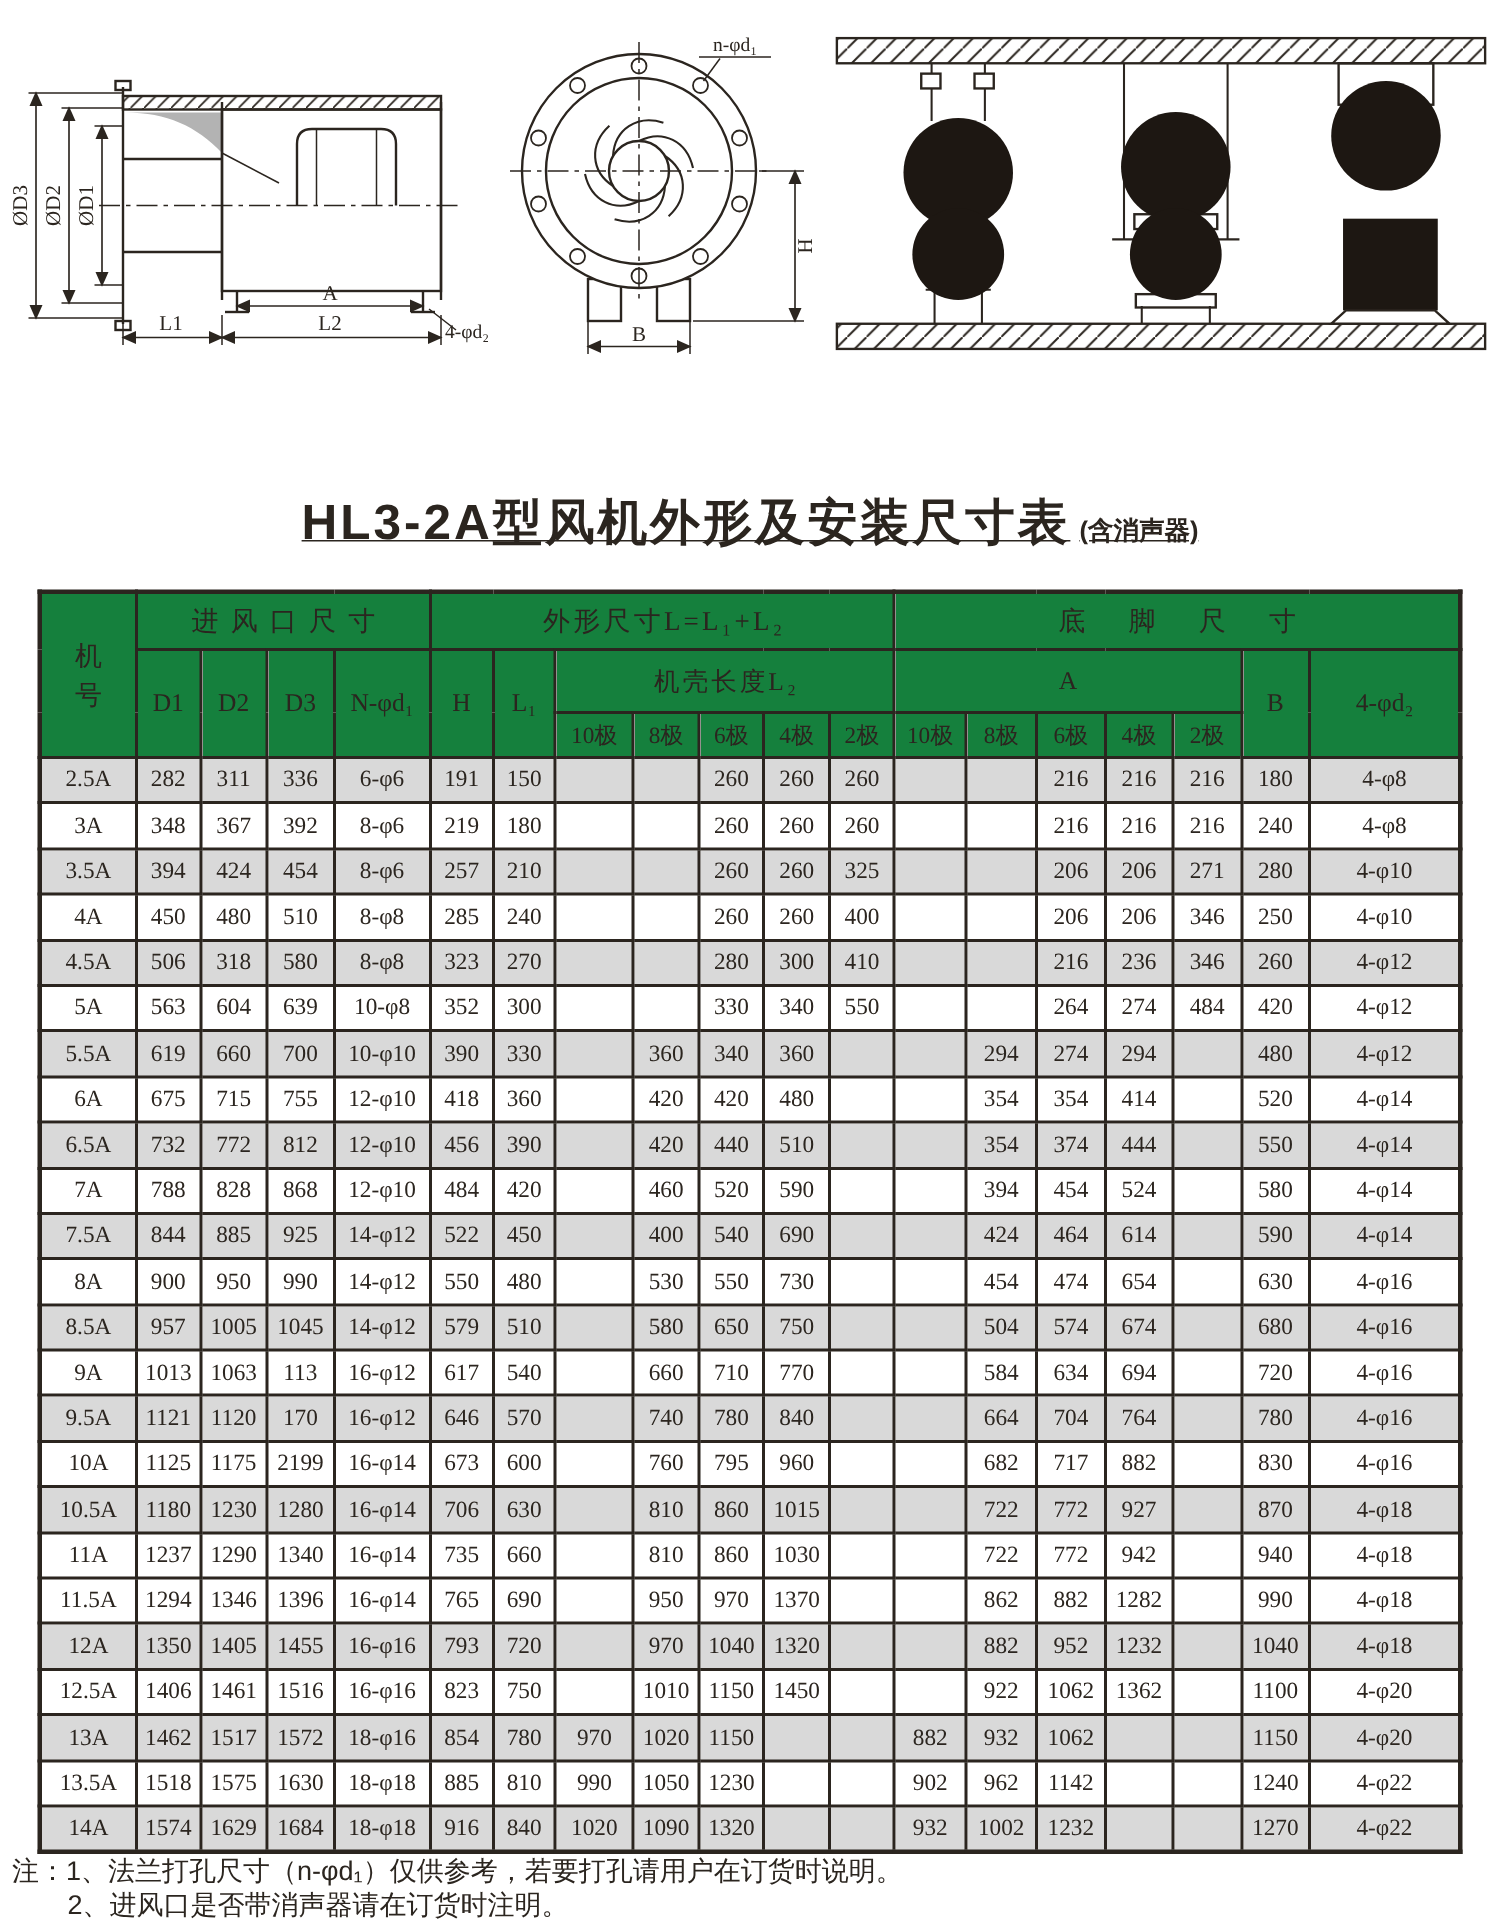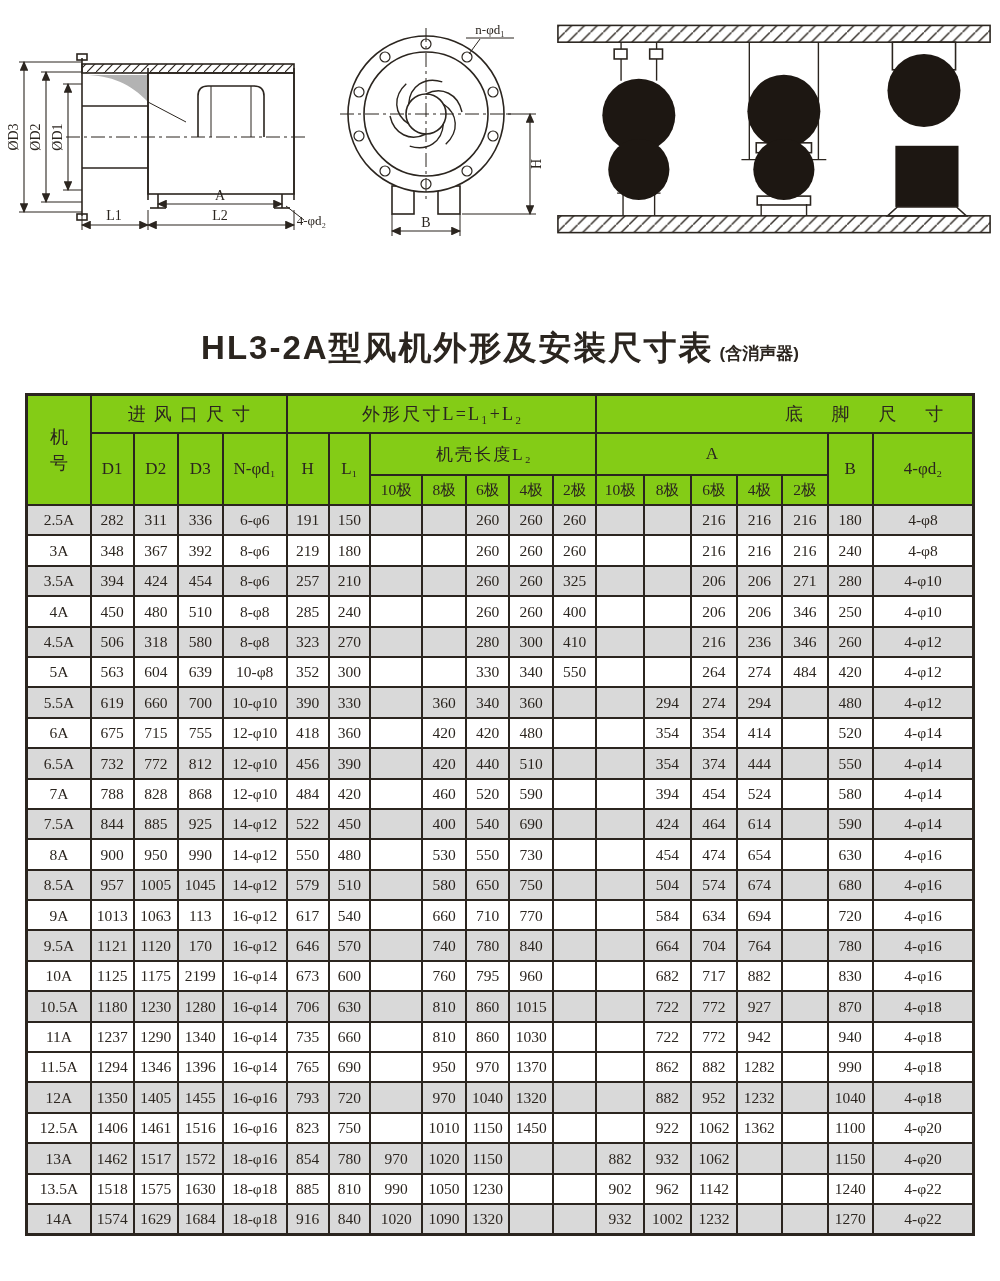--- a/index.html
+++ b/index.html
@@ -14,39 +14,39 @@
   .fig svg{display:block;}
   .fig-row{display:flex;align-items:flex-start;}
   .caption{text-align:center;font-weight:bold;font-size:17px;margin-top:2px;
            font-family:"Liberation Serif","DejaVu Serif",serif;letter-spacing:.5px;}
   .fig-install .caption{margin-top:6px;}
 
   svg text{font-family:"Liberation Serif","DejaVu Serif",serif;font-size:13px;fill:#2b251f;}
   svg .dim{font-size:14px;}
 
   
-  .title-row{position:absolute;top:326px;left:0;width:1000px;text-align:center;white-space:nowrap;}
+  .title-row{position:absolute;top:326px;left:0;width:1000px;text-align:center;white-space:nowrap;text-decoration:underline;}
   .title-main{font-family:"Liberation Sans","DejaVu Sans",sans-serif;font-weight:bold;
               font-size:33px;letter-spacing:2px;}
   .title-suffix{font-family:"Liberation Sans","DejaVu Sans",sans-serif;font-weight:bold;
                 font-size:17px;margin-left:6px;}
 
   
   .table-wrap{position:absolute;top:393px;left:25px;width:950px;}
   table{border-collapse:collapse;width:100%;table-layout:fixed;
         border:3px solid #2b251f;}
   th,td{border:2px solid #2b251f;text-align:center;vertical-align:middle;
         padding:0;overflow:hidden;white-space:nowrap;}
-  thead th{font-weight:normal;background:#84cc16;}
+  thead th{font-weight:normal;background:#15803d;}
   .h-groups th{height:36px;font-size:18px;}
   .h-sub th{height:40px;font-size:17px;}
   .h-poles th{height:28px;font-size:15.5px;}
   th.c-machine{font-size:18px;white-space:pre-line;line-height:1.45;}
   th.sp1{letter-spacing:.45em;text-indent:.45em;}
-  th.sp2{letter-spacing:1.6em;text-indent:1.6em;text-align:right;}
+  th.sp2{letter-spacing:1.6em;text-indent:1.6em;}
   th.sp3{letter-spacing:.12em;text-indent:.12em;}
   tbody td{height:28.4px;font-size:15.5px;line-height:1;}
   tbody tr.shaded td{background:#d9d9d9;}
 
   
   .notes{position:absolute;top:1236px;left:8px;width:984px;
          font-family:"Liberation Sans","DejaVu Sans",sans-serif;
          font-size:18px;line-height:23px;}
   .notes .line2{padding-left:37px;}
 </style>
@@ -789,14 +789,18 @@
             <td>1232</td>
             <td></td>
             <td></td>
             <td>1270</td>
             <td>4-φ22</td>
           </tr>
         </tbody>
     </table>
   </div>
 
+  <div class="notes">
+    <div class="line1">注：1、法兰打孔尺寸（n-φd₁）仅供参考，若要打孔请用户在订货时说明。</div>
+    <div class="line2">2、进风口是否带消声器请在订货时注明。</div>
+  </div>
 
 </div>
 
 </body></html>

